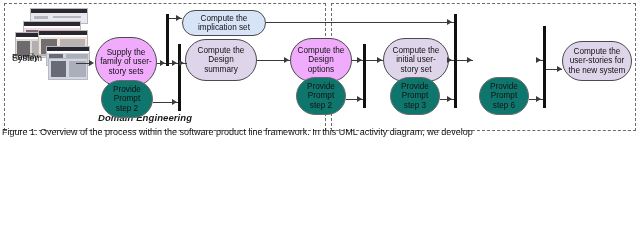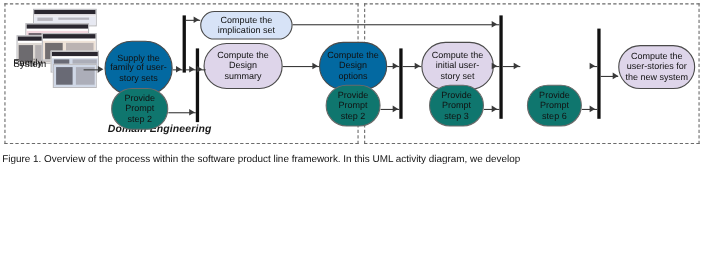--- a/index.html
+++ b/index.html
@@ -34,21 +34,21 @@
     border-radius:999px;
     display:flex;align-items:center;justify-content:center;
     text-align:center;
     font-size:8.2px;
     line-height:9.2px;
     color:#111;
     padding:1px 3px;
     white-space:normal;
   }
   .node span{display:block;}
-  .n-orange{background:#0369a1;border-color:#4a4a4a;}
+  .n-orange{background:#f0abfc;border-color:#4a4a4a;}
   .n-blue  {background:#d7e3f7;border-color:#4a4a4a;}
   .n-purple{background:#ded5ea;border-color:#4a4a4a;}
   .n-white {background:#0f766e;border-color:#6a6a6a;}
 
   
   .bar{
     position:absolute;
     background:#111;
     width:3px;
   }
@@ -89,21 +89,21 @@
     line-height:11px;
     color:#111;
     text-align:left;
     white-space:nowrap;
   }
 
   
   #caption{
     position:absolute;
     left:2px;
-    top:139px;
+    top:127px;
     width:636px;
     font-size:9px;
     line-height:11px;
     color:#111;
     overflow:hidden;
     white-space:nowrap;
   }
 </style>
 </head>
 <body>

